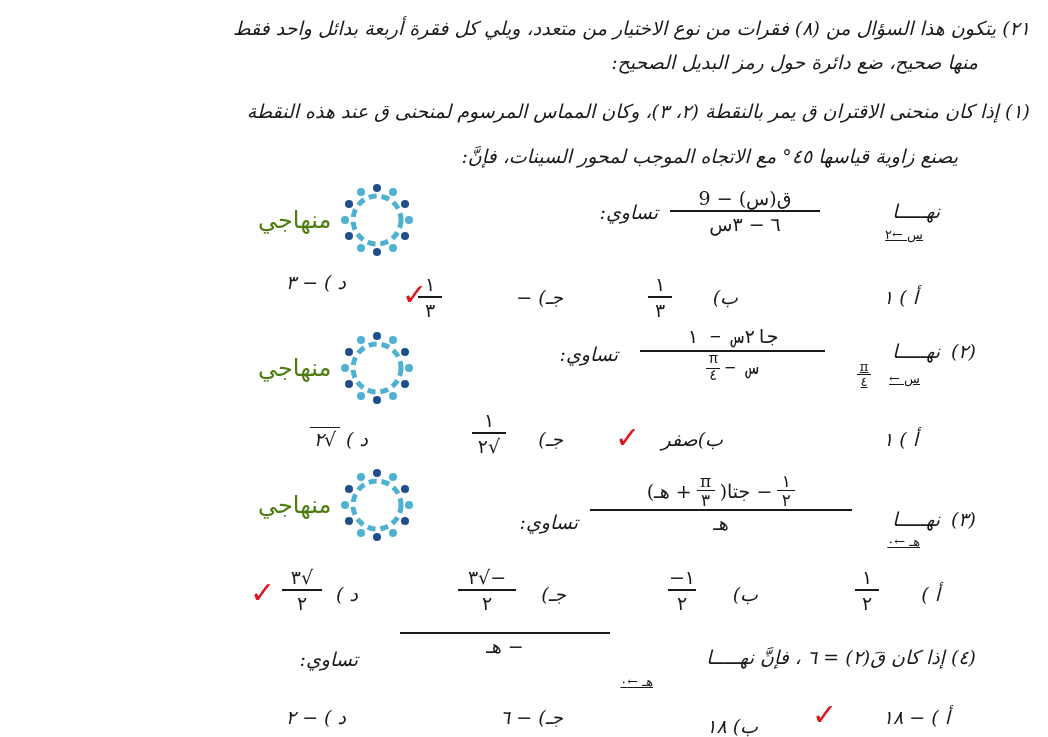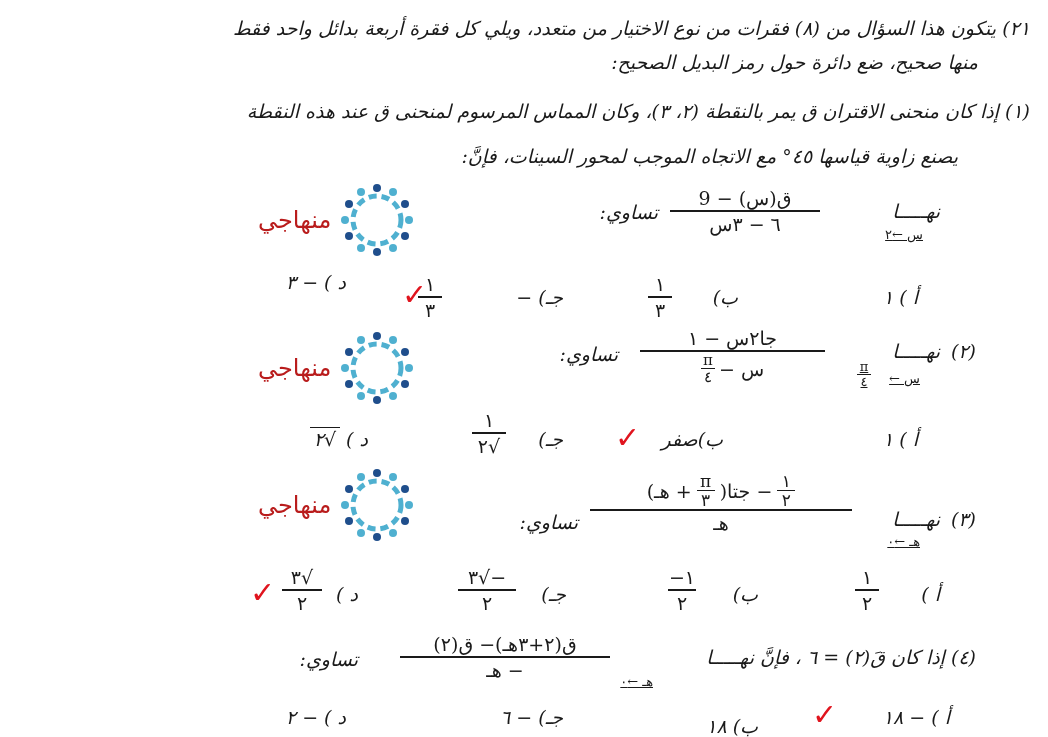--- a/index.html
+++ b/index.html
@@ -6,21 +6,21 @@
   body{width:1048px;height:737px;position:relative;overflow:hidden;font-family:"DejaVu Serif","Liberation Serif",serif;color:#1a1a1a;}
   .abs{position:absolute;white-space:nowrap;direction:rtl;}
   .t{font-size:19px;line-height:28px;font-style:italic;}
   .frac{position:absolute;display:flex;flex-direction:column;align-items:center;direction:rtl;}
   .frac .num,.frac .den{font-size:19px;line-height:24px;white-space:nowrap;}
   .frac .bar{border-top:2px solid #1a1a1a;width:100%;}
   .small{font-size:13px;line-height:14px;text-decoration:underline;}
   .check{position:absolute;color:#e0141e;font-size:30px;font-weight:bold;font-family:"DejaVu Sans",sans-serif;line-height:30px;}
   .sqrt{border-top:1.5px solid #1a1a1a;padding:0 4px;}
   .logo{position:absolute;display:flex;align-items:center;gap:6px;direction:ltr;}
-  .logo .brand{font-family:"DejaVu Sans",sans-serif;font-size:24px;color:#b91c1c;}
+  .logo .brand{font-family:"DejaVu Sans",sans-serif;font-size:24px;color:#4d7c0f;}
 </style>
 </head>
 <body>
 
 <div class="abs t" style="right:18px;top:14px;">٢١) يتكون هذا السؤال من (٨) فقرات من نوع الاختيار من متعدد، ويلي كل فقرة أربعة بدائل واحد فقط</div>
 <div class="abs t" style="right:70px;top:48px;">منها صحيح، ضع دائرة حول رمز البديل الصحيح:</div>
 
 <div class="abs t" style="right:18px;top:97px;margin-left:12px;">(١) إذا كان منحنى الاقتران ق يمر بالنقطة (٢، ٣)، وكان المماس المرسوم لمنحنى ق عند هذه النقطة</div>
 <div class="abs t" style="right:90px;top:142px;">يصنع زاوية قياسها ٤٥° مع الاتجاه الموجب لمحور السينات، فإنَّ:</div>
 
@@ -99,21 +99,21 @@
   </svg>
 </div>
 <div class="abs t" style="right:72px;top:337px;">(٢)</div>
 <div class="abs t" style="right:108px;top:337px;">نهـــــا</div>
 <div class="abs small" style="right:128px;top:372px;">س ←</div>
 <div class="frac" style="left:857px;top:360px;width:14px;">
   <span class="small">π</span>
     <span class="bar" style="border-top-width:1px"></span>
     <span class="small">٤</span>
 </div>
-<div class="frac" style="left:640px;top:326px;width:185px;">
+<div class="frac" style="left:640px;top:326px;width:185px;font-family:Liberation Mono, monospace;">
   <span class="num">جا٢س − ١</span>
   <span class="bar"></span>
   <span class="den" style="display:flex;align-items:center;gap:4px;">
       <span>س −</span>
       <span style="display:inline-flex;flex-direction:column;align-items:center;font-size:15px;line-height:16px;">
         <span>π</span>
         <span style="border-top:1.5px solid #1a1a1a;width:14px"></span>
         <span>٤</span>
       </span>
     </span>
@@ -200,21 +200,20 @@
 <div class="frac" style="left:282px;top:565px;width:40px;">
     <span class="num">√٣</span>
     <span class="bar"></span>
     <span class="den">٢</span>
   </div>
 <div class="check" style="left:250px;top:578px;">✓</div>
 
 <div class="abs t" style="right:72px;top:643px;">(٤) إذا كان قَ(٢) = ٦ ، فإنَّ نهـــــا</div>
 <div class="abs small" style="right:395px;top:675px;">هـ ←٠</div>
 <div class="frac" style="left:400px;top:632px;width:210px;">
-  <span class="num">ق(٢+٣هـ)− ق(٢)</span>
   <span class="bar"></span>
   <span class="den">− هـ</span>
 </div>
 <div class="abs t" style="right:690px;top:645px;">تساوي:</div>
 
 <div class="abs t" style="right:98px;top:703px;"><span>أ ) −</span> <span>١٨</span></div>
 <div class="check" style="left:812px;top:700px;">✓</div>
 <div class="abs t" style="right:290px;top:703px;margin-top:9px;"><span>ب)</span> <span>١٨</span></div>
 <div class="abs t" style="right:485px;top:703px;"><span>جـ) −</span> <span>٦</span></div>
 <div class="abs t" style="right:702px;top:703px;"><span>د ) −</span> <span>٢</span></div>

